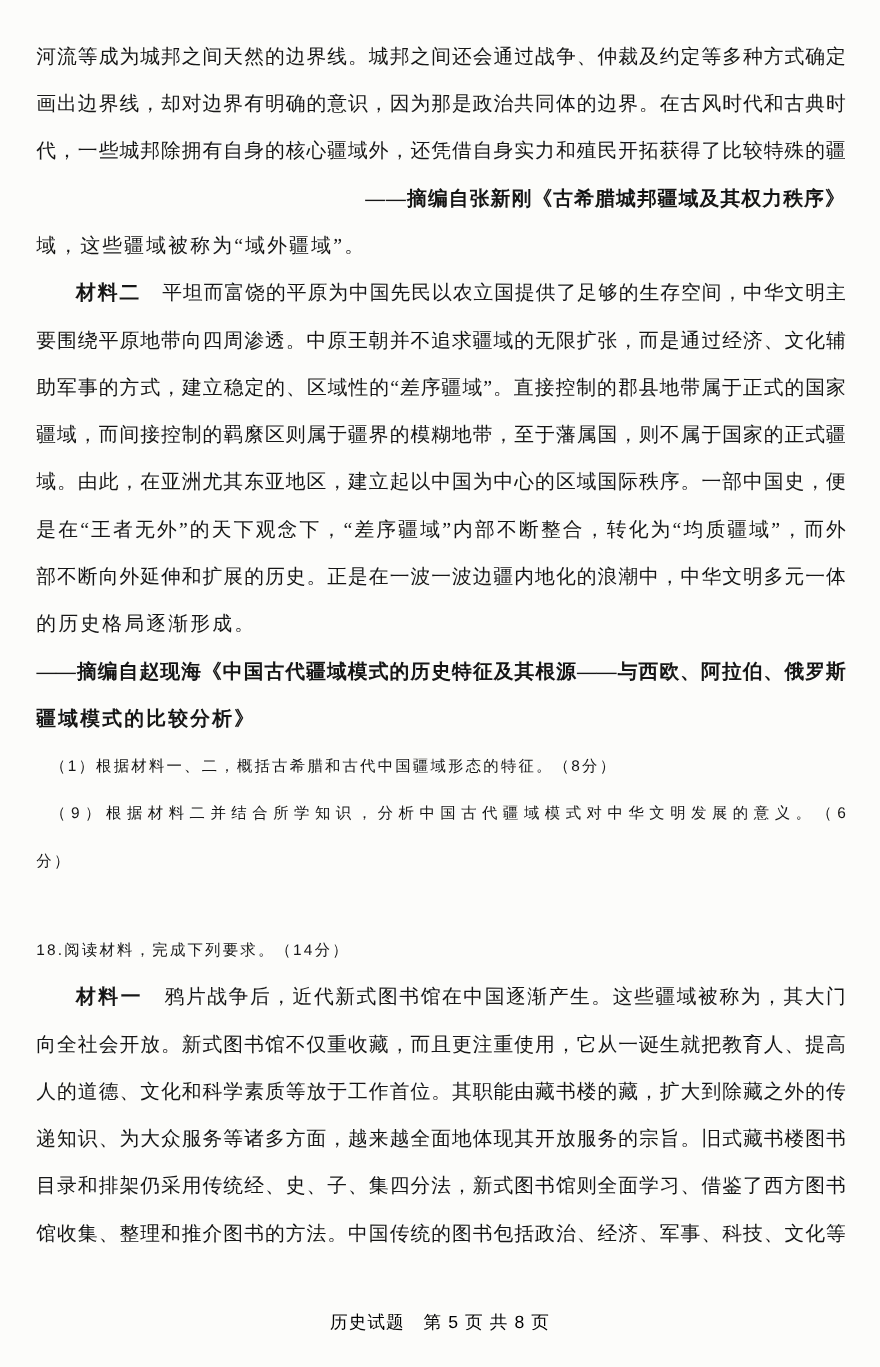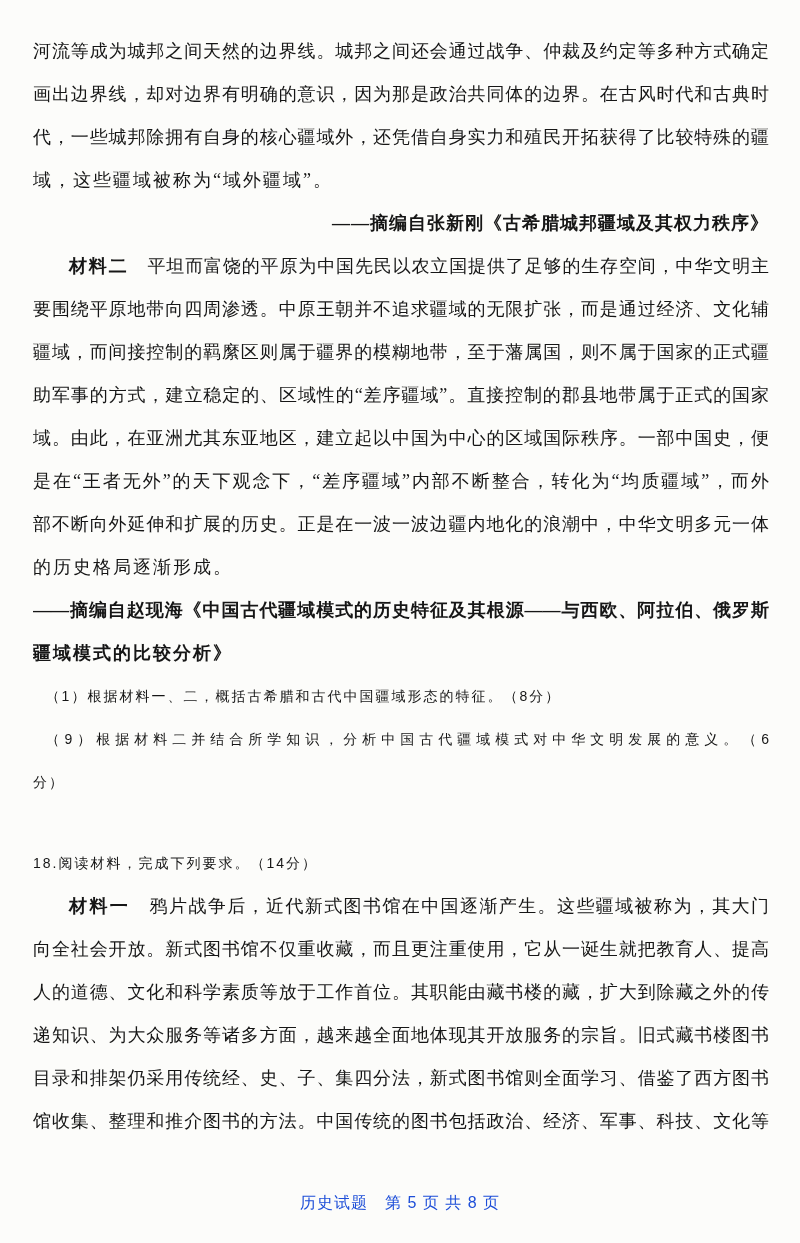--- a/index.html
+++ b/index.html
@@ -50,39 +50,39 @@
   .footer {
     position: absolute;
     top: 1188px;
     left: 0;
     width: 100%;
     text-align: center;
     font-family: "Liberation Sans", "DejaVu Sans", sans-serif;
     font-size: 16px;
     line-height: 30px;
     letter-spacing: 1px;
-    color: #1d4ed8;
+    color: #000000;
   }
 </style>
 </head>
 <body>
 
 <div class="page">
   <div class="content">
 
     <div class="line j">河流等成为城邦之间天然的边界线。城邦之间还会通过战争、仲裁及约定等多种方式确定</div>
     <div class="line j">画出边界线，却对边界有明确的意识，因为那是政治共同体的边界。在古风时代和古典时</div>
     <div class="line j">代，一些城邦除拥有自身的核心疆域外，还凭借自身实力和殖民开拓获得了比较特殊的疆</div>
+    <div class="line r b">——摘编自张新刚《古希腊城邦疆域及其权力秩序》</div>
     <div class="line l">域，这些疆域被称为“域外疆域”。</div>
-    <div class="line r b">——摘编自张新刚《古希腊城邦疆域及其权力秩序》</div>
 
     <div class="line j ind2"><span class="mat-label">材料二</span><span>　平坦而富饶的平原为中国先民以农立国提供了足够的生存空间，中华文明主</span></div>
     <div class="line j">要围绕平原地带向四周渗透。中原王朝并不追求疆域的无限扩张，而是通过经济、文化辅</div>
+    <div class="line j">助军事的方式，建立稳定的、区域性的“差序疆域”。直接控制的郡县地带属于正式的国家</div>
     <div class="line j">疆域，而间接控制的羁縻区则属于疆界的模糊地带，至于藩属国，则不属于国家的正式疆</div>
-    <div class="line j">助军事的方式，建立稳定的、区域性的“差序疆域”。直接控制的郡县地带属于正式的国家</div>
     <div class="line j">域。由此，在亚洲尤其东亚地区，建立起以中国为中心的区域国际秩序。一部中国史，便</div>
     <div class="line j">是在“王者无外”的天下观念下，“差序疆域”内部不断整合，转化为“均质疆域”，而外</div>
     <div class="line j">部不断向外延伸和扩展的历史。正是在一波一波边疆内地化的浪潮中，中华文明多元一体</div>
     <div class="line l">的历史格局逐渐形成。</div>
     <div class="line j b">——摘编自赵现海《中国古代疆域模式的历史特征及其根源——与西欧、阿拉伯、俄罗斯</div>
     <div class="line l b">疆域模式的比较分析》</div>
 
     <div class="line l q ind1">（1）根据材料一、二，概括古希腊和古代中国疆域形态的特征。（8分）</div>
     <div class="line j q ind1">（9）根据材料二并结合所学知识，分析中国古代疆域模式对中华文明发展的意义。（6</div>
     <div class="line l q">分）</div>

